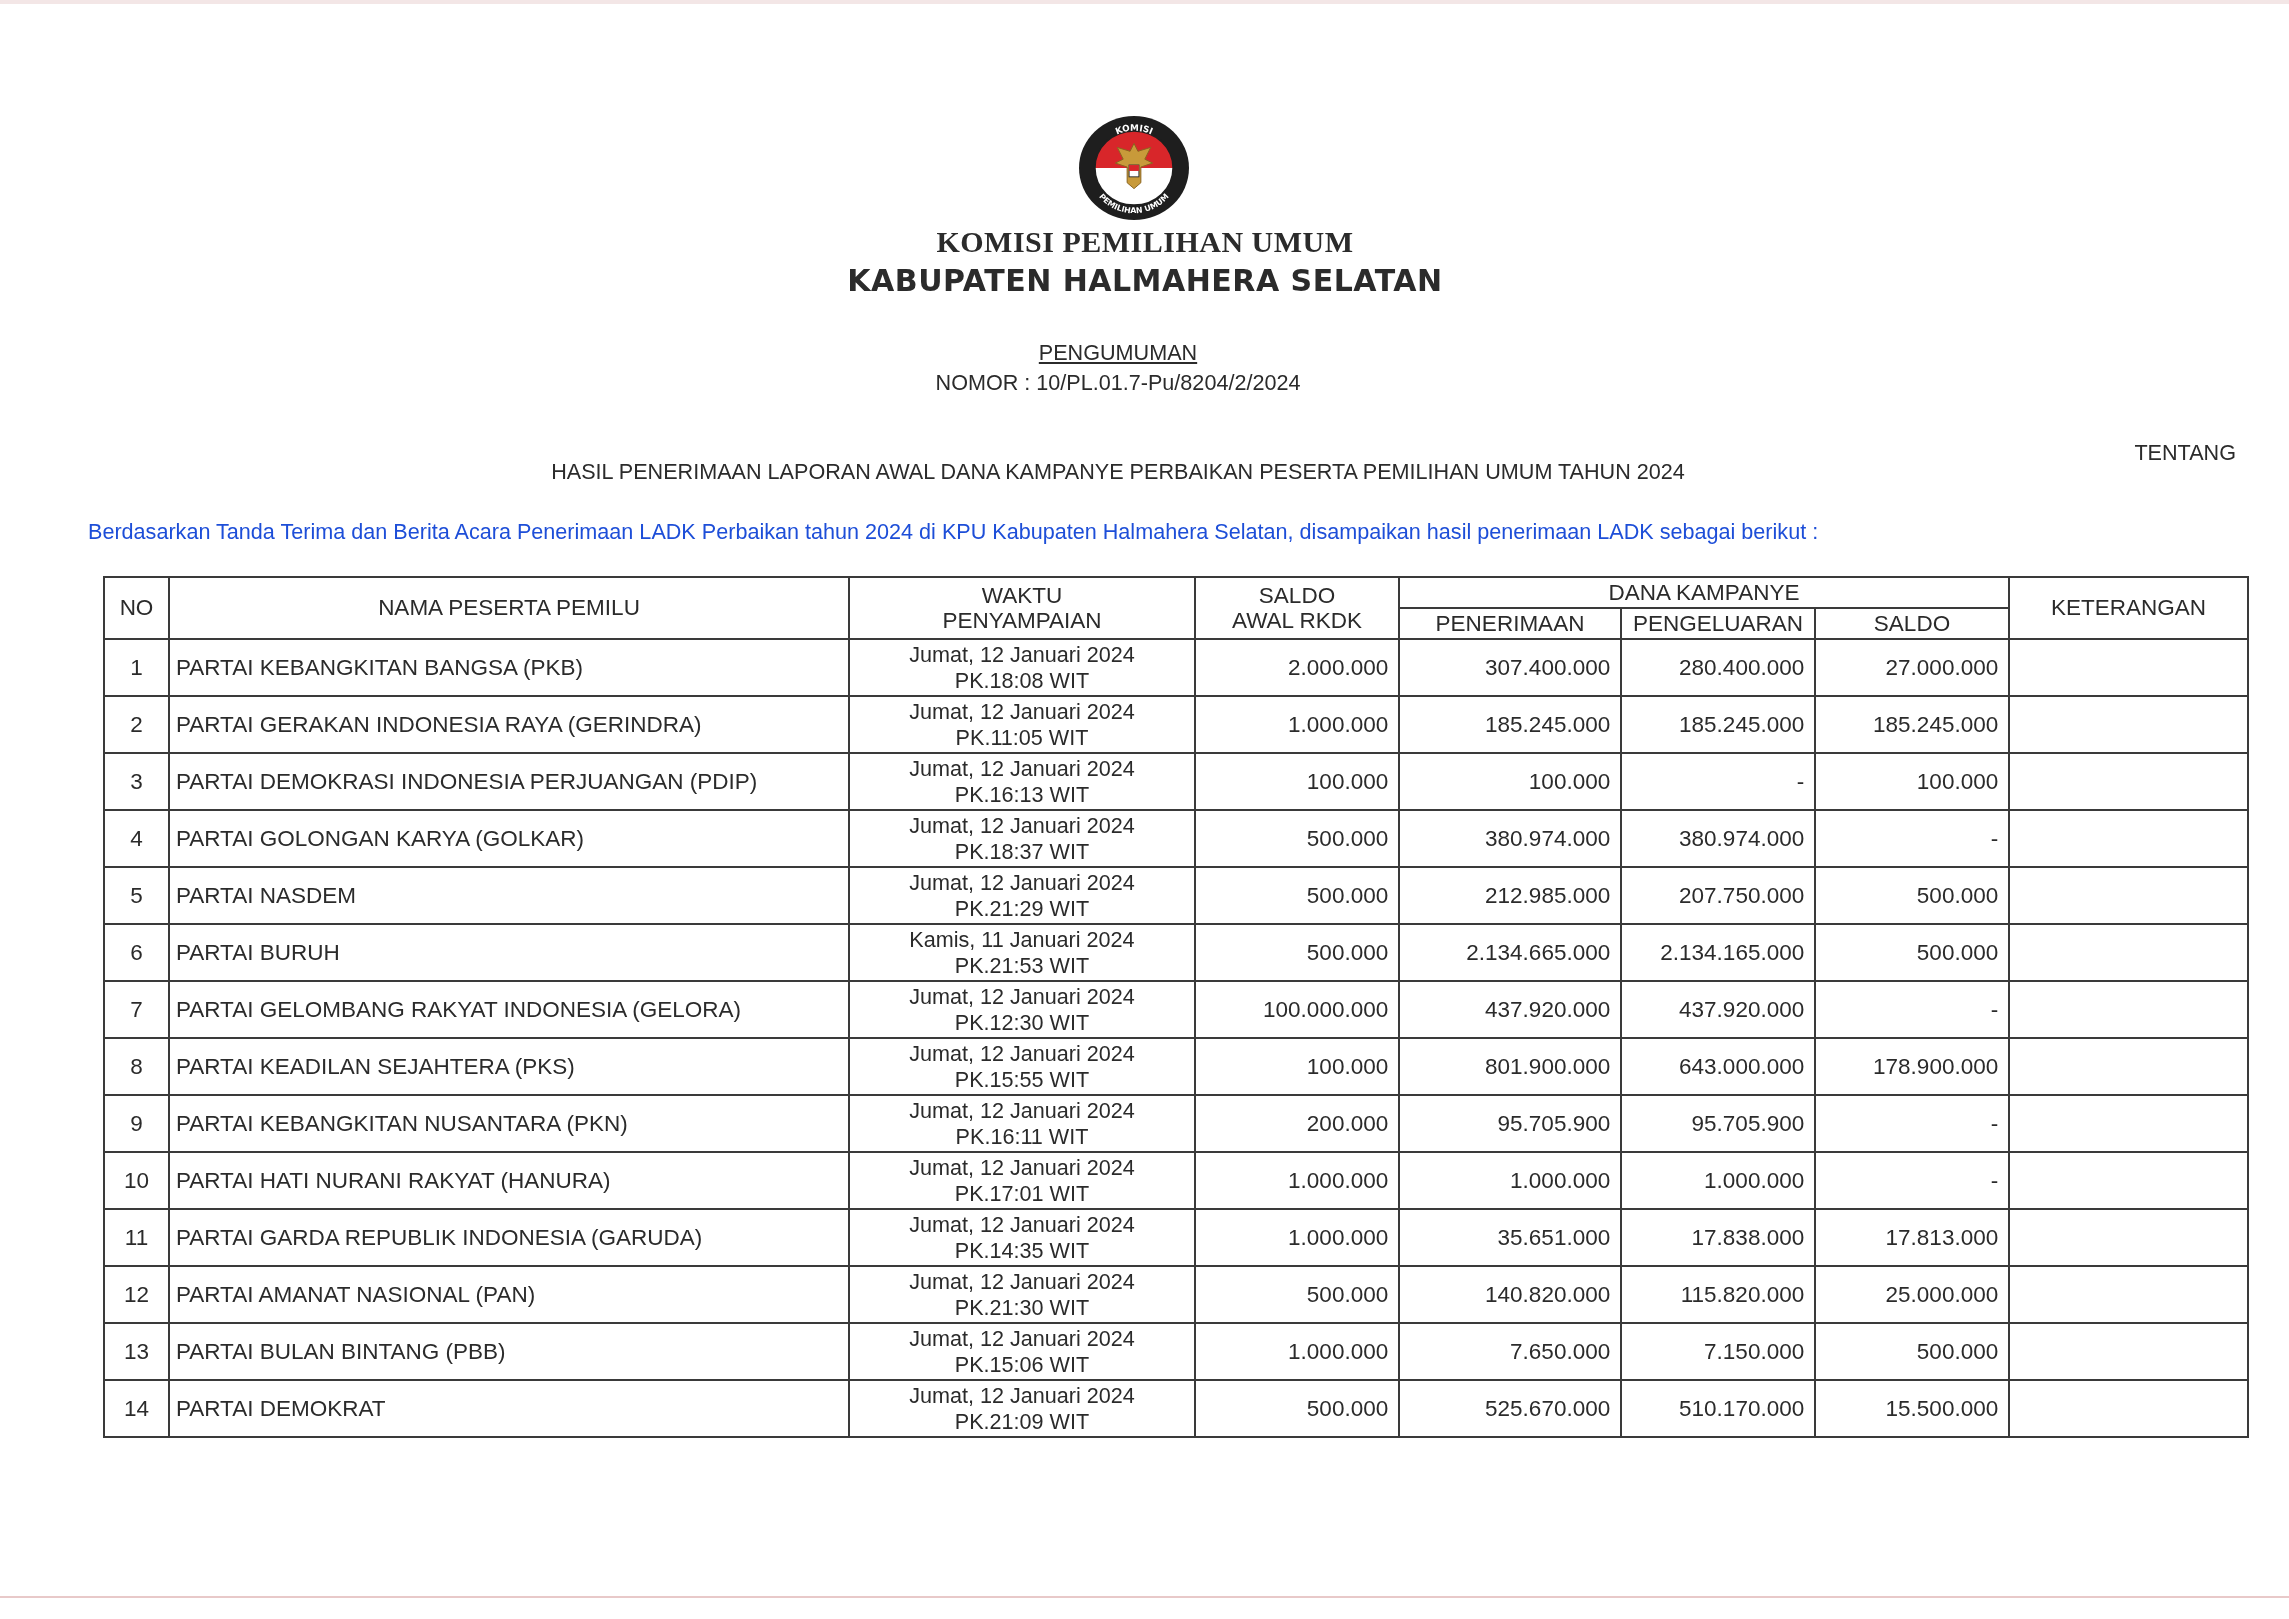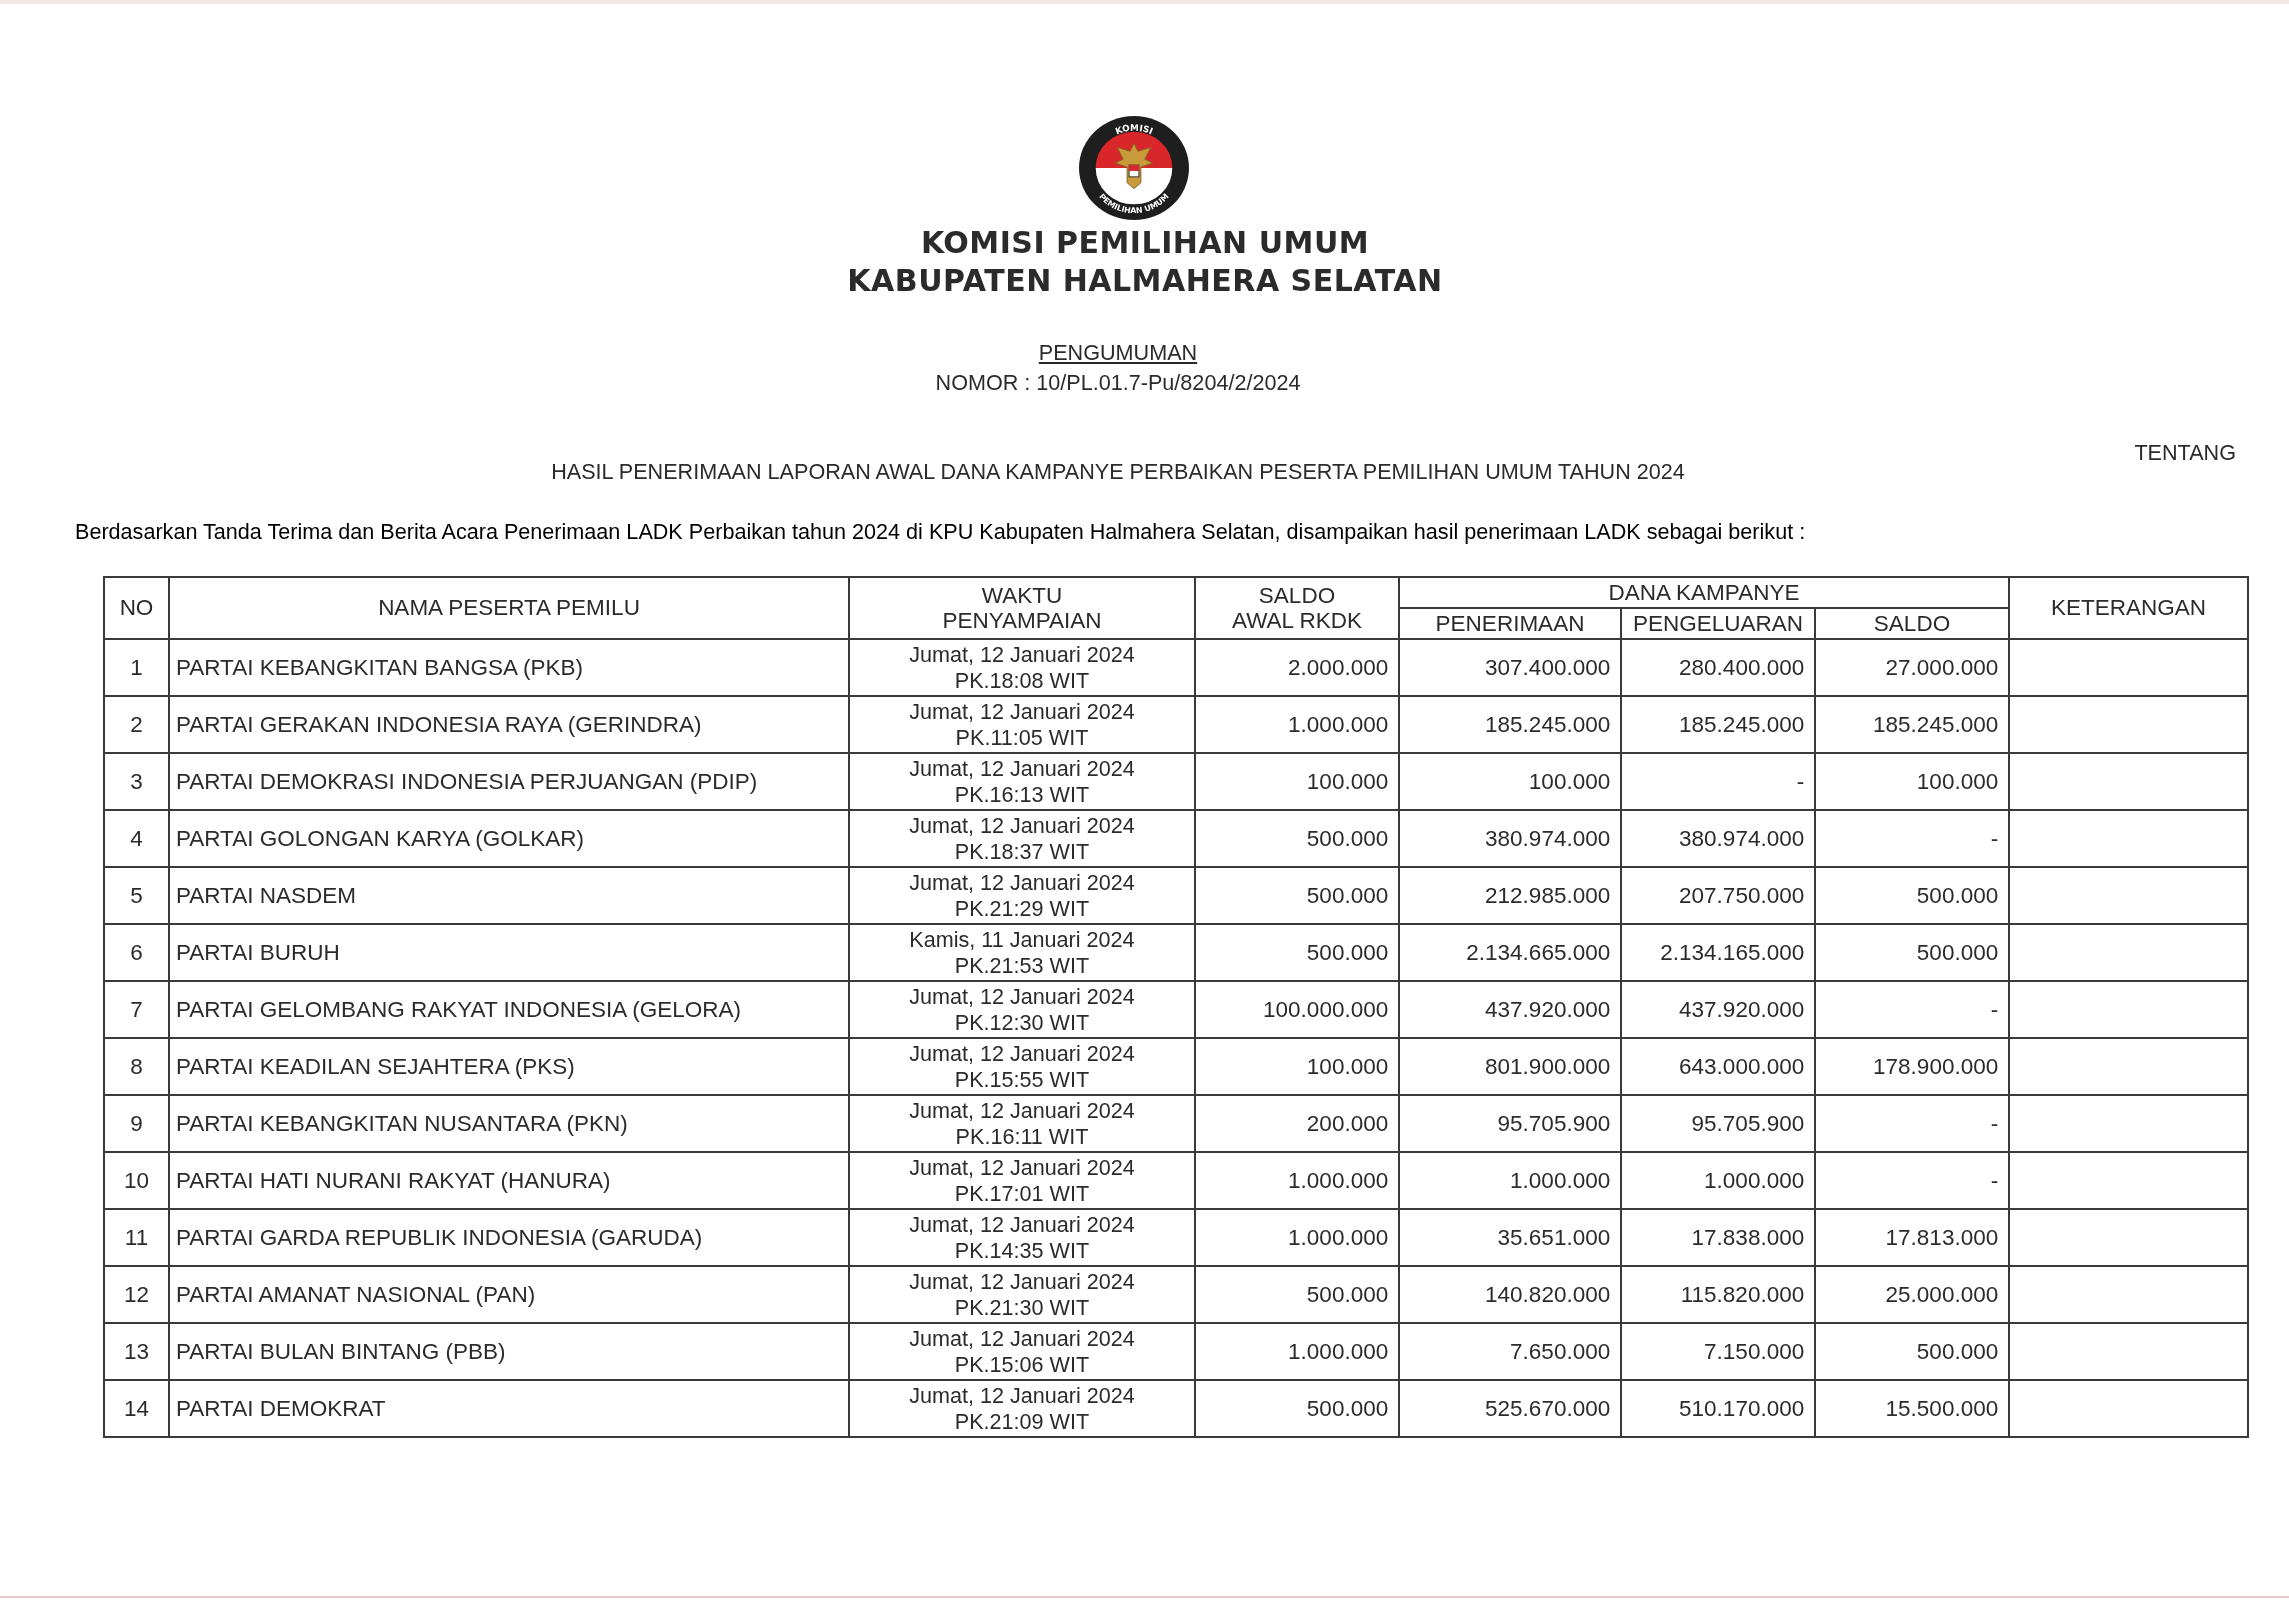--- a/index.html
+++ b/index.html
@@ -3,28 +3,28 @@
   <meta charset="utf-8">
   <style>
     html, body { margin: 0; padding: 0; background: #ffffff; }
     body { width: 2290px; height: 1619px; position: relative; overflow: hidden;
            font-family: "Liberation Sans", sans-serif; color: #2a2a2a; }
     .top-edge { position: absolute; left: 0; top: 0; width: 2290px; height: 3.9px; background: #f3e6e6; }
     .bottom-edge { position: absolute; left: 0; top: 1596px; width: 2290px; height: 2px; background: #e8c9c9; }
     .logo { position: absolute; left: 1076px; top: 114px; width: 116px; height: 108px; }
     .org { position: absolute; left: 0; width: 2290px; text-align: center;
            font-family: "DejaVu Sans", sans-serif; font-weight: bold; font-size: 30px; color: #2b2b2b; letter-spacing: 0.5px; }
-    .org1 { top: 225px; }
+    .org1 { top: 225px; font-family: Liberation Serif, serif; }
     .org2 { top: 263px; }
     .center-line { position: absolute; left: 0; width: 2236px; text-align: center; font-size: 21.6px; color: #2b2b2b; }
     .ann { top: 340px; text-decoration: underline; }
     .nomor { top: 370px; }
     .tentang { top: 440px; text-align: right; }
     .subject { top: 459px; }
-    .intro { position: absolute; left: 75px; top: 519px; font-size: 21.6px; color: #000000; }
+    .intro { position: absolute; left: 88px; top: 519px; font-size: 21.6px; color: #1d4ed8; }
     table.ladk { position: absolute; left: 67px; top: 576px; width: 2144px; border-collapse: collapse;
                  table-layout: fixed; border: 2.9px solid #3a3a3a; margin-left: 36px; }
     table.ladk th, table.ladk td { border: 2px solid #3a3a3a; font-size: 22.5px; font-weight: normal; color: #2b2b2b; padding: 0; }
     table.ladk th { text-align: center; height: 29px; line-height: 25.5px; }
     table.ladk td { height: 55px; }
     .c-no { text-align: center; }
     .c-name { text-align: left; padding-left: 5.9px !important; }
     .c-time { text-align: center; line-height: 25.5px; font-size: 21.6px !important; }
     .c-num { text-align: right; padding-right: 9.8px !important; }
     .time-line { display: block; }

